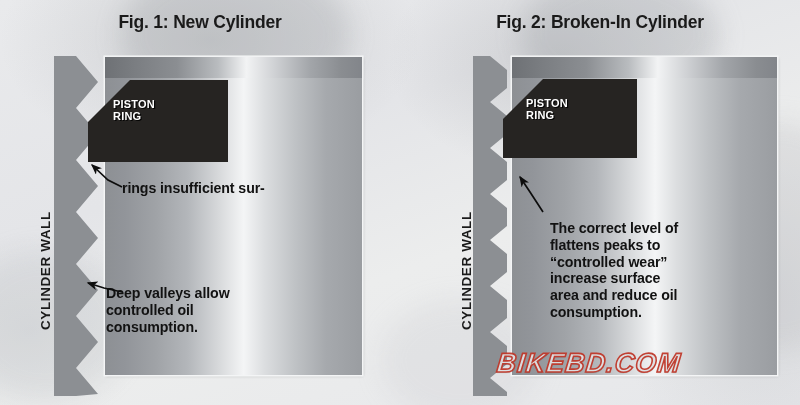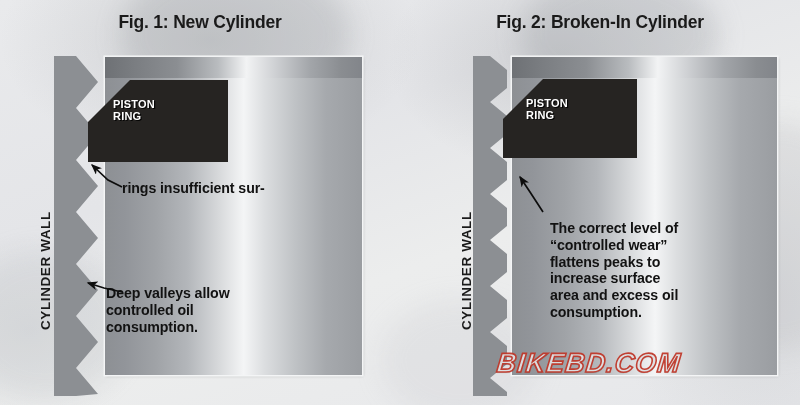--- a/index.html
+++ b/index.html
@@ -198,24 +198,24 @@
   <svg style="position:absolute; left:503px; top:79px;" width="134" height="79" viewBox="0 0 134 79">
     <path d="M40,0 L134,0 L134,79 L0,79 L0,40 Z" fill="#262422"></path>
   </svg>
   <div class="piston-ring-text" style="left:526px; top:98px;">
     <div>PISTON</div>
     <div>RING</div>
   </div>
 
   <div class="callout" style="left:550px; top:192px;margin-top:28px;">
     <div>The correct level of</div>
+    <div>flattens peaks to</div>
     <div>“controlled wear”</div>
-    <div>flattens peaks to</div>
     <div>increase surface</div>
-    <div>area and excess oil</div>
+    <div>area and reduce oil</div>
     <div>consumption.</div>
   </div>
 
   <svg id="arrows" viewBox="0 0 800 405">
     <defs>
       <marker id="ah" markerWidth="7" markerHeight="7" refX="5.6" refY="2.6" orient="auto" markerUnits="strokeWidth">
         <path d="M0,0 L6.4,2.6 L0,5.2 L1.8,2.6 Z" fill="#0d0d0d"></path>
       </marker>
     </defs>
 

